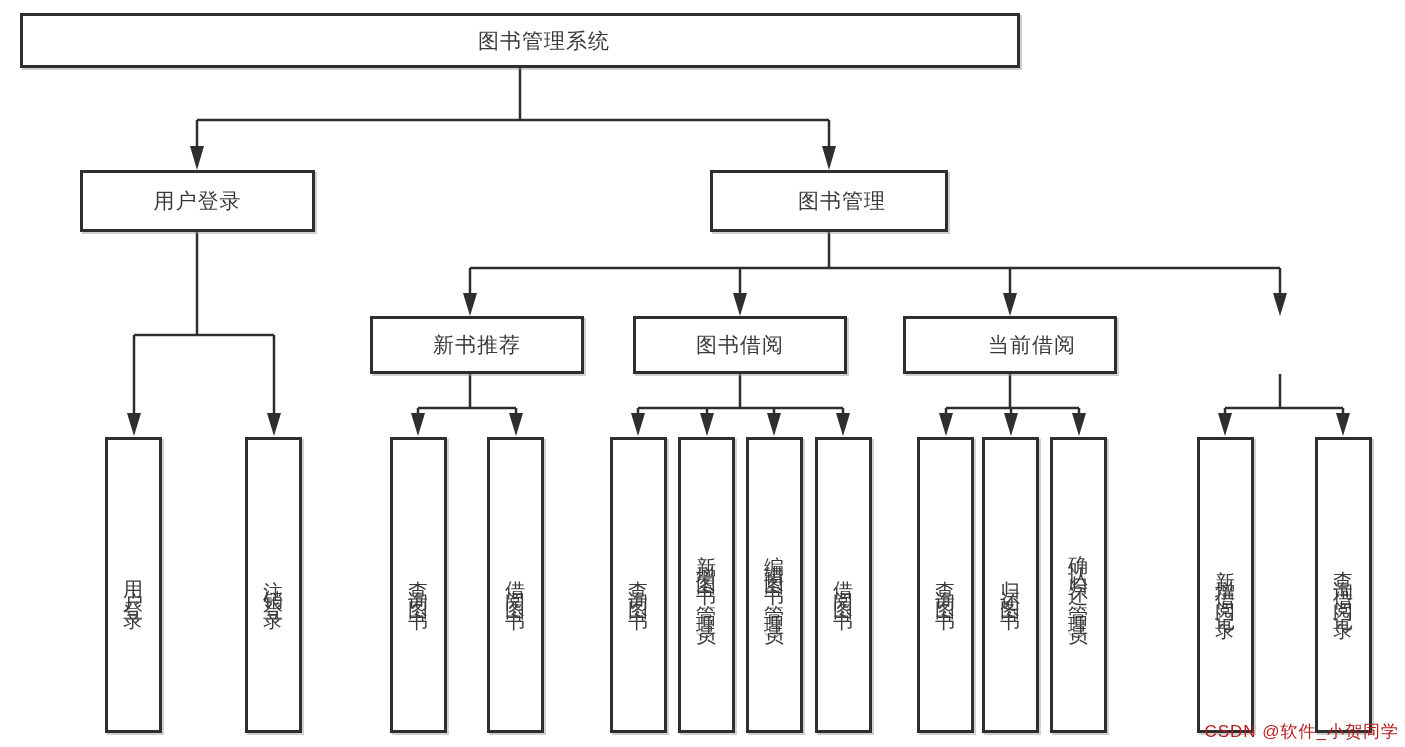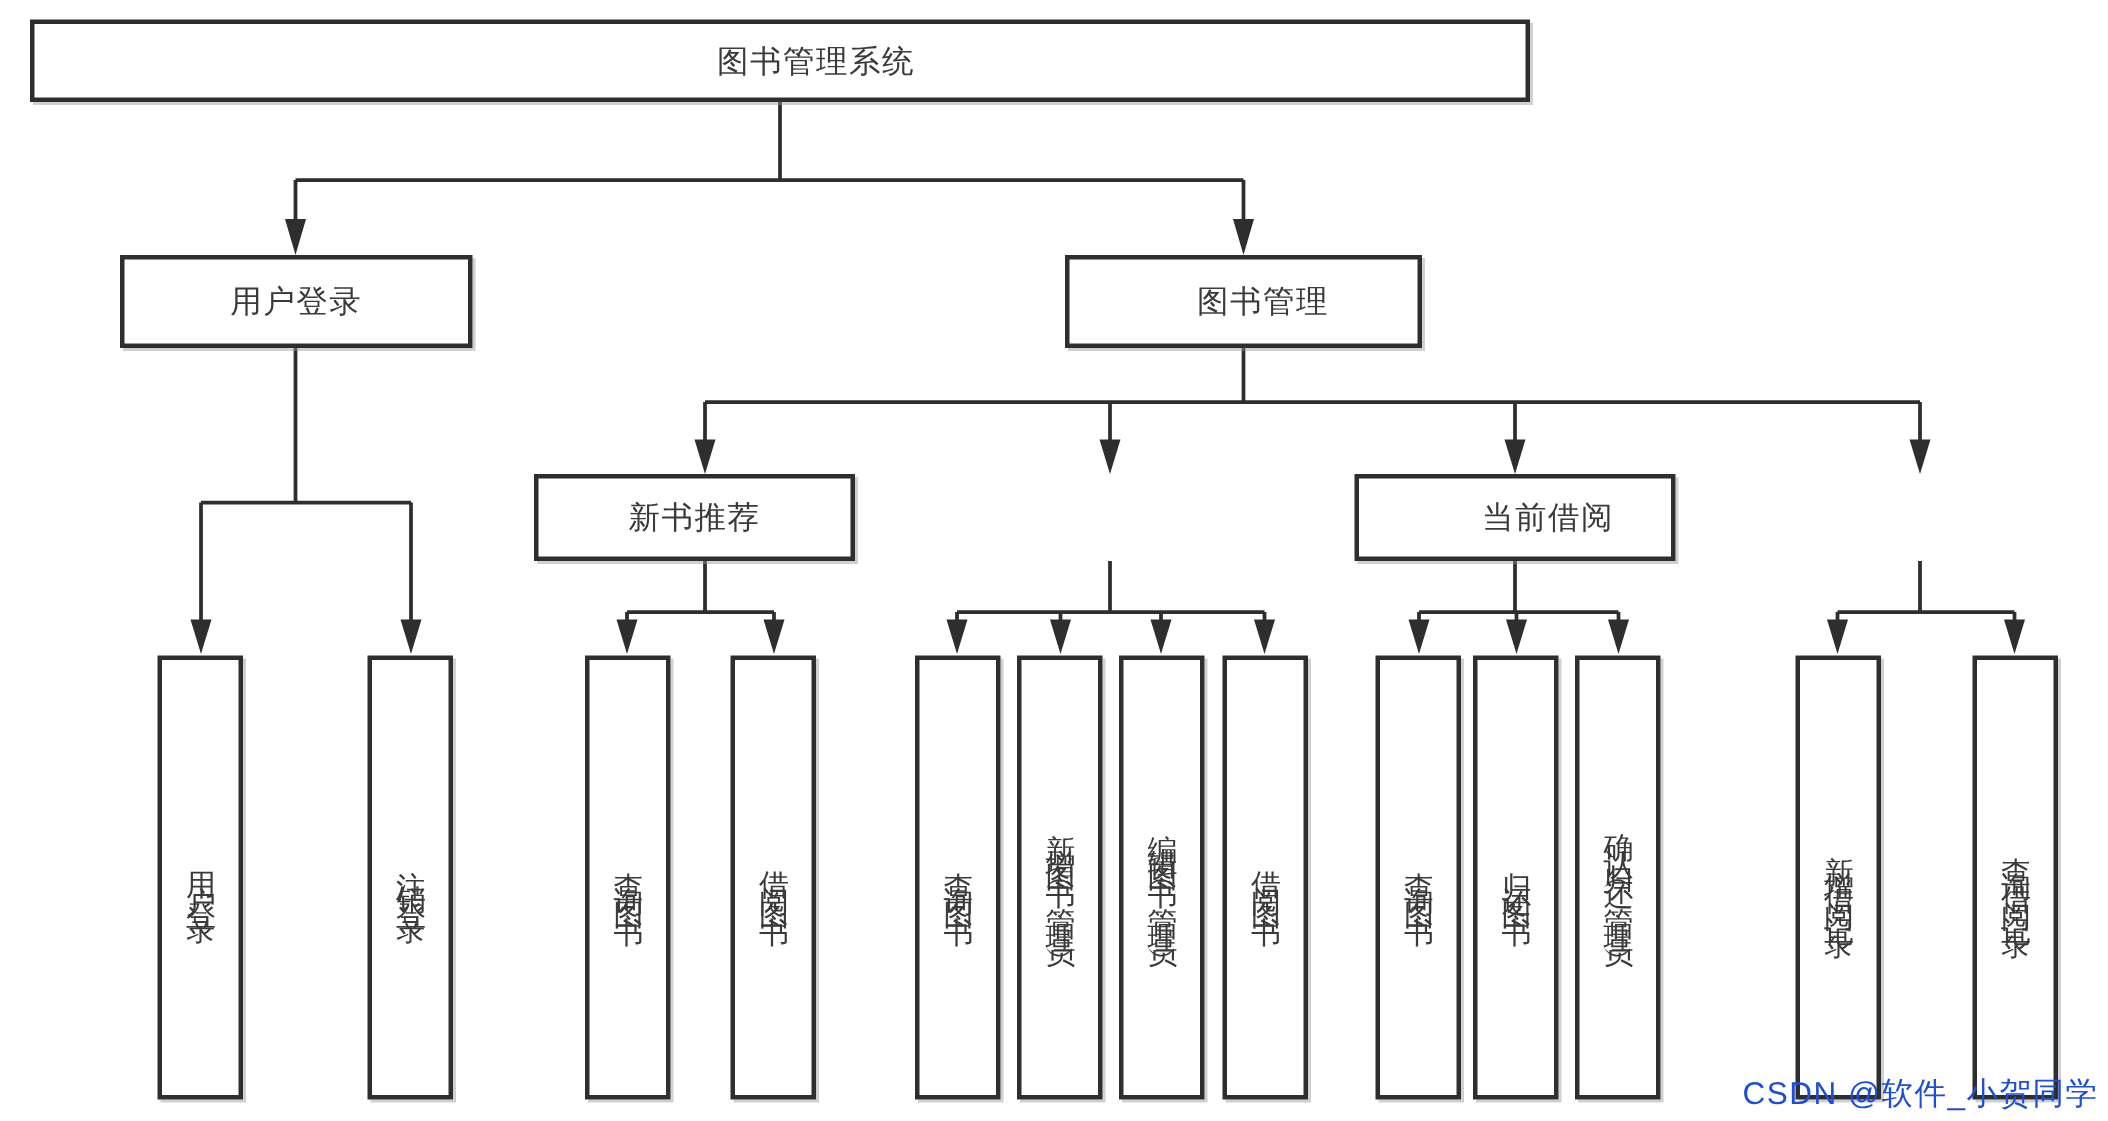--- a/index.html
+++ b/index.html
@@ -48,22 +48,22 @@
     font-size: 20px;
     letter-spacing: 10px;
     color: #3a3a3a;
     line-height: 1;
     white-space: nowrap;
   }
   .watermark {
     position: absolute;
     right: 6px;
     bottom: 4px;
-    font-size: 21px;
-    color: #1d4ed8;
+    font-size: 17px;
+    color: #b91c1c;
     letter-spacing: 1px;
     z-index: 5;
   }
 </style>
 </head>
 <body>
 
 <div class="canvas">
 
   <svg class="connectors" viewBox="0 0 1405 747" xmlns="http://www.w3.org/2000/svg">
@@ -107,21 +107,22 @@
       <polygon points="1218,413 1232,413 1225,436"></polygon>
       <polygon points="1336,413 1350,413 1343,436"></polygon>
     </g>
   </svg>
 
   <div class="node" style="left:20px; top:13px; width:1000px; height:55px;padding-left:48px;">图书管理系统</div>
 
   <div class="node" style="left:80px; top:170px; width:235px; height:62px;">用户登录</div>
   <div class="node" style="left:710px; top:170px; width:238px; height:62px;padding-left:26px;">图书管理</div>
 
-  <div class="node" style="left:356px; top:316px; width:214px; height:58px;">新书推荐</div>
+  <div class="node" style="left:370px; top:316px; width:214px; height:58px;">新书推荐</div>
+  <div class="node" style="left:633px; top:316px; width:214px; height:58px;">图书借阅</div>
   <div class="node" style="left:903px; top:316px; width:214px; height:58px;padding-left:44px;">当前借阅</div>
 
   <div class="leaf" style="left:105px; top:437px; width:57px; height:296px;">
     <span>用户登录</span>
   </div>
   <div class="leaf" style="left:245px; top:437px; width:57px; height:296px;">
     <span>注销登录</span>
   </div>
   <div class="leaf" style="left:390px; top:437px; width:57px; height:296px;">
     <span>查询图书</span>

